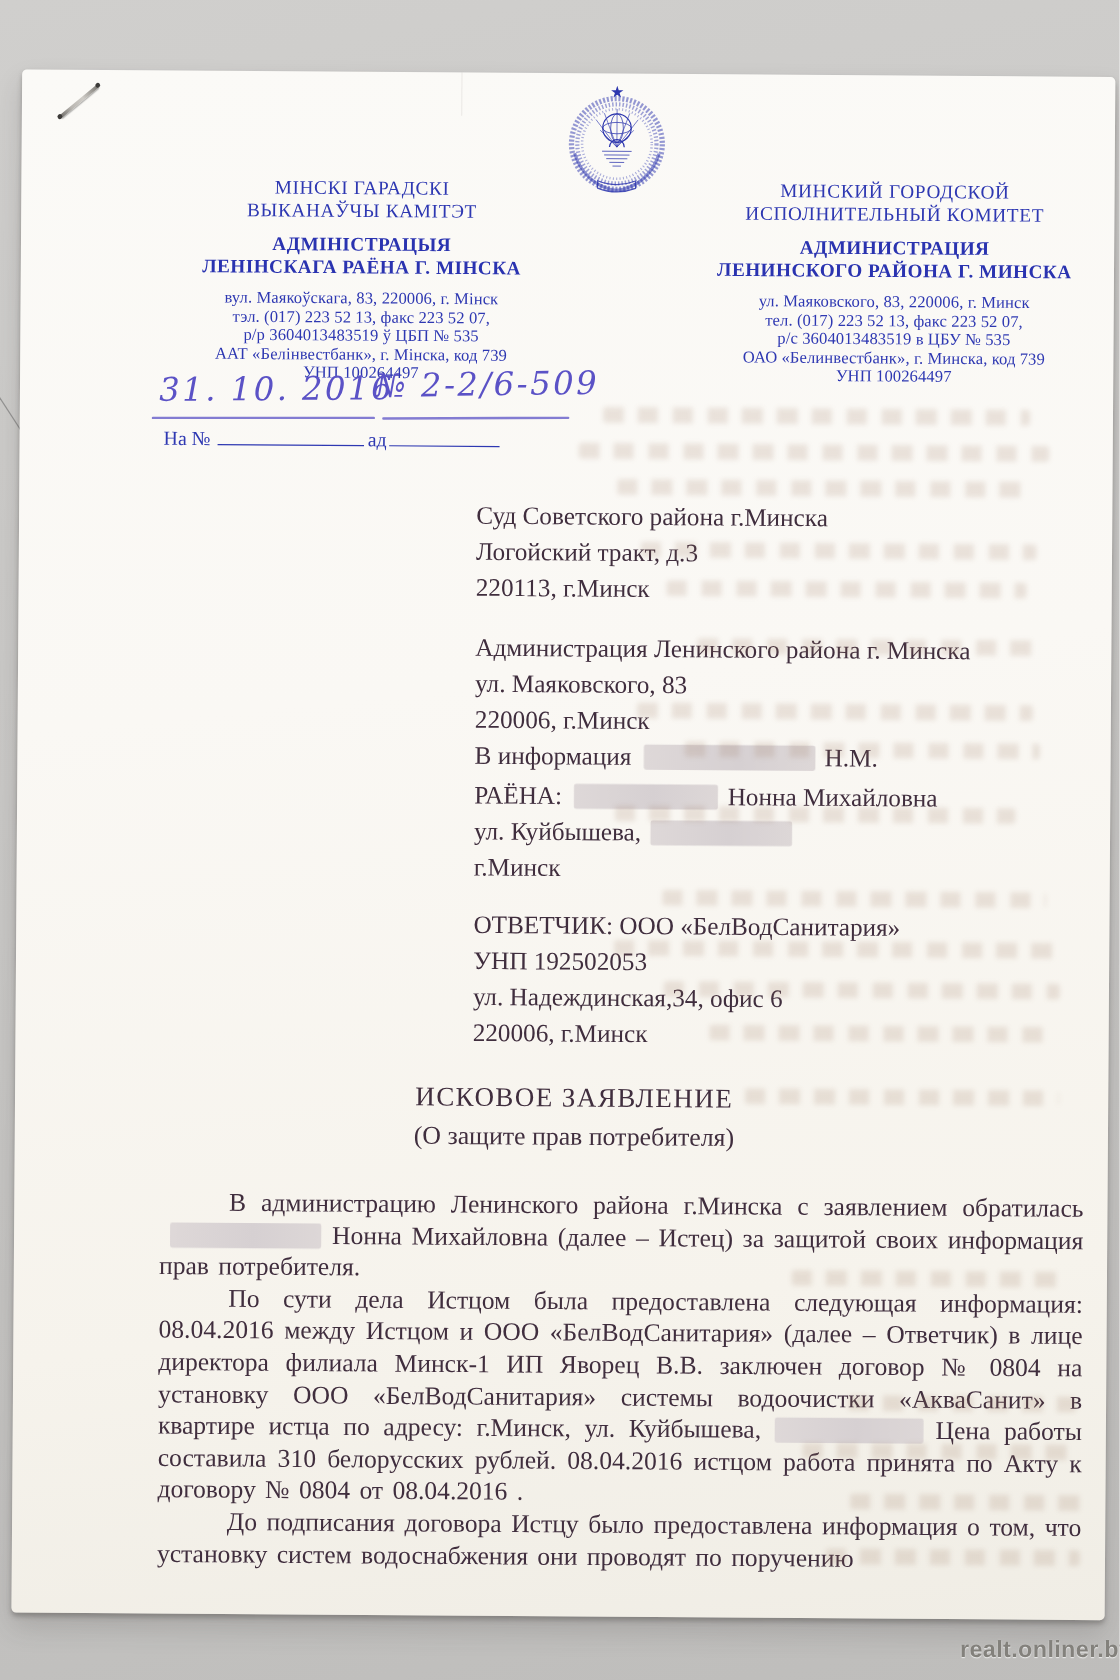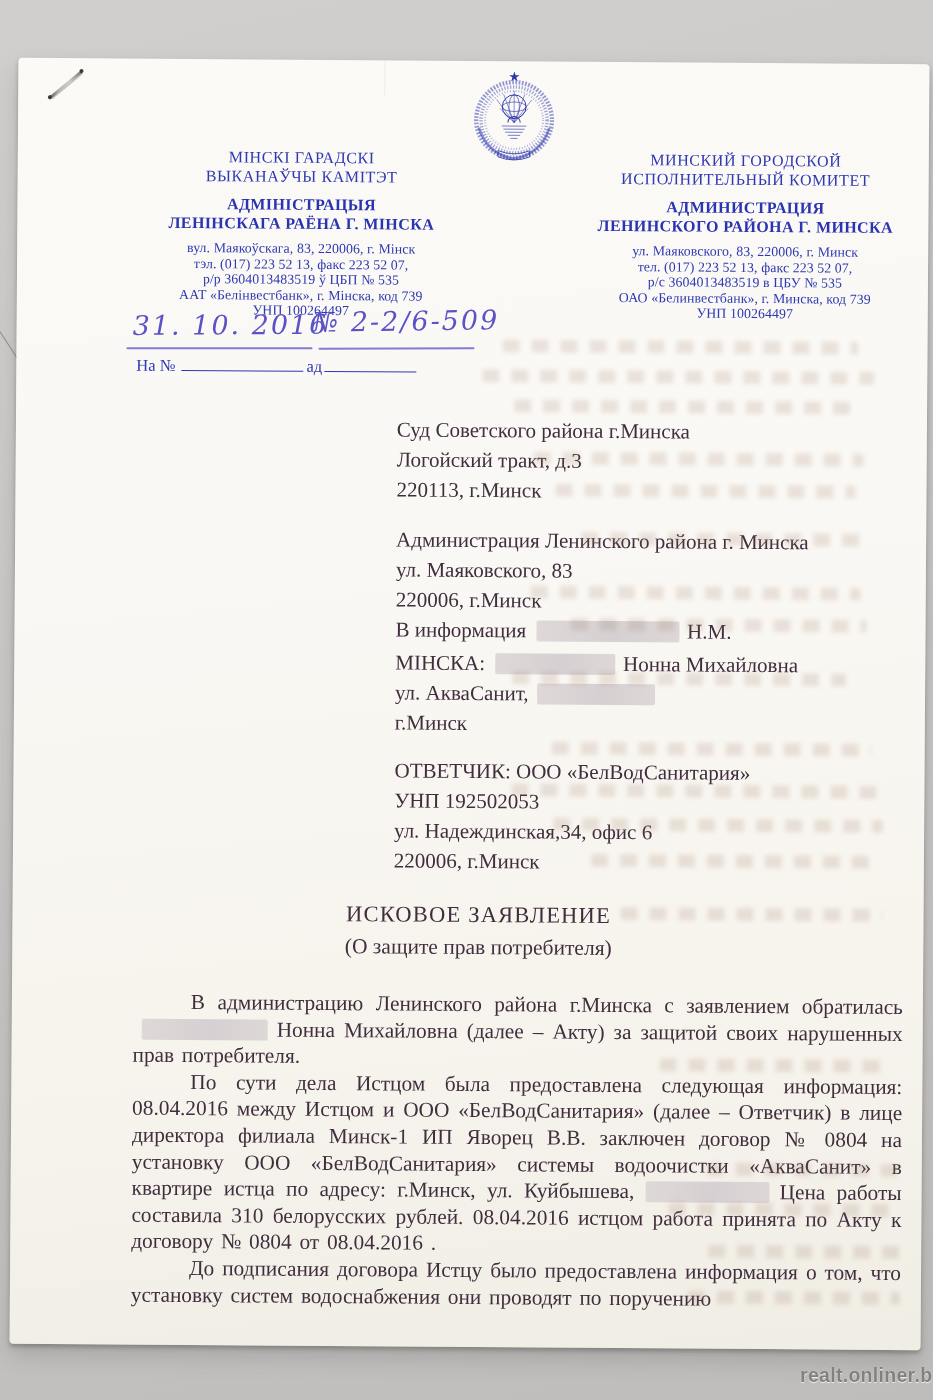--- a/index.html
+++ b/index.html
@@ -181,40 +181,40 @@
       <div class="line">Администрация Ленинского района г. Минска</div>
       <div class="line">ул. Маяковского, 83</div>
       <div class="line">220006, г.Минск</div>
       <div class="line">
         <span>В информация</span><span class="redact r-interests"></span><span>Н.М.</span>
       </div>
     </div>
 
     <div class="parties doc-text">
       <div class="line">
-        <span>МІНСКА:</span><span class="redact r-plaintiff"></span><span>Нонна Михайловна</span>
+        <span>РАЁНА:</span><span class="redact r-plaintiff"></span><span>Нонна Михайловна</span>
       </div>
       <div class="line">
-        <span>ул. АкваСанит,</span><span class="redact r-street"></span>
+        <span>ул. Куйбышева,</span><span class="redact r-street"></span>
       </div>
       <div class="line">г.Минск</div>
       <div class="party-gap"></div>
       <div class="line">ОТВЕТЧИК: ООО «БелВодСанитария»</div>
       <div class="line">УНП 192502053</div>
       <div class="line">ул. Надеждинская,34, офис 6</div>
       <div class="line">220006, г.Минск</div>
     </div>
 
     <div class="title-wrap doc-text">
       <div class="title-main">ИСКОВОЕ ЗАЯВЛЕНИЕ</div>
       <div class="title-sub">(О защите прав потребителя)</div>
     </div>
 
     <div class="body-text doc-text">
-      <p><span>В администрацию Ленинского района г.Минска с заявлением обратилась</span><span class="redact r-p1"></span><span>Нонна Михайловна (далее – Акту) за защитой своих нарушенных прав потребителя.</span></p>
+      <p><span>В администрацию Ленинского района г.Минска с заявлением обратилась</span><span class="redact r-p1"></span><span>Нонна Михайловна (далее – Истец) за защитой своих информация прав потребителя.</span></p>
       <p><span>По сути дела Истцом была предоставлена следующая информация: 08.04.2016 между Истцом и ООО «БелВодСанитария» (далее – Ответчик) в лице директора филиала Минск-1 ИП Яворец В.В. заключен договор № 0804 на установку ООО «БелВодСанитария» системы водоочистки «АкваСанит»  в квартире истца по адресу: г.Минск, ул. Куйбышева,</span> <span class="redact r-p2"></span><span>Цена работы составила 310 белорусских рублей. 08.04.2016 истцом работа принята по Акту к договору № 0804 от 08.04.2016 .</span></p>
       <p>До подписания договора Истцу было предоставлена информация о том, что  установку систем водоснабжения они проводят по поручению</p>
     </div>
 
     <div class="bleed" style="left:486px;top:278px;width:356px;"></div>
     <div class="bleed" style="left:466px;top:308px;width:392px;"></div>
     <div class="bleed" style="left:498px;top:338px;width:340px;"></div>
     <div class="bleed" style="left:518px;top:390px;width:330px;"></div>
     <div class="bleed" style="left:540px;top:422px;width:300px;"></div>
     <div class="bleed" style="left:566px;top:470px;width:282px;"></div>

